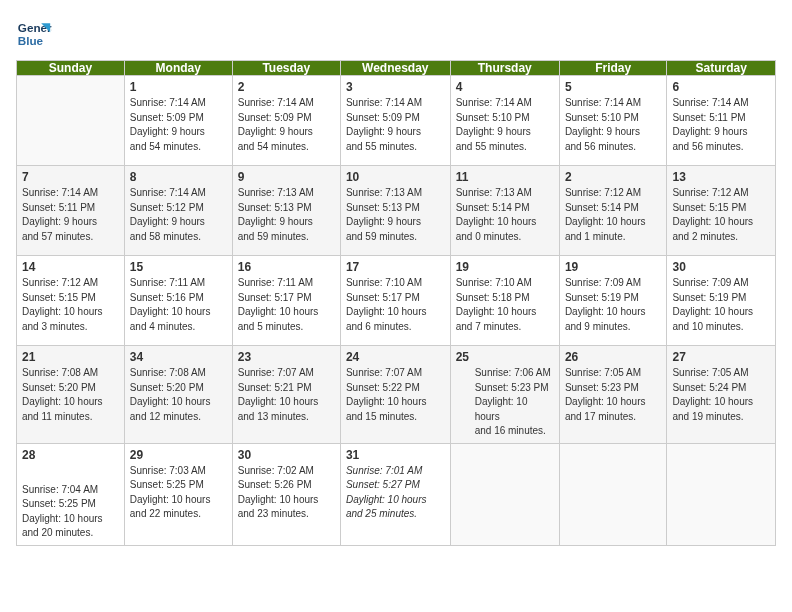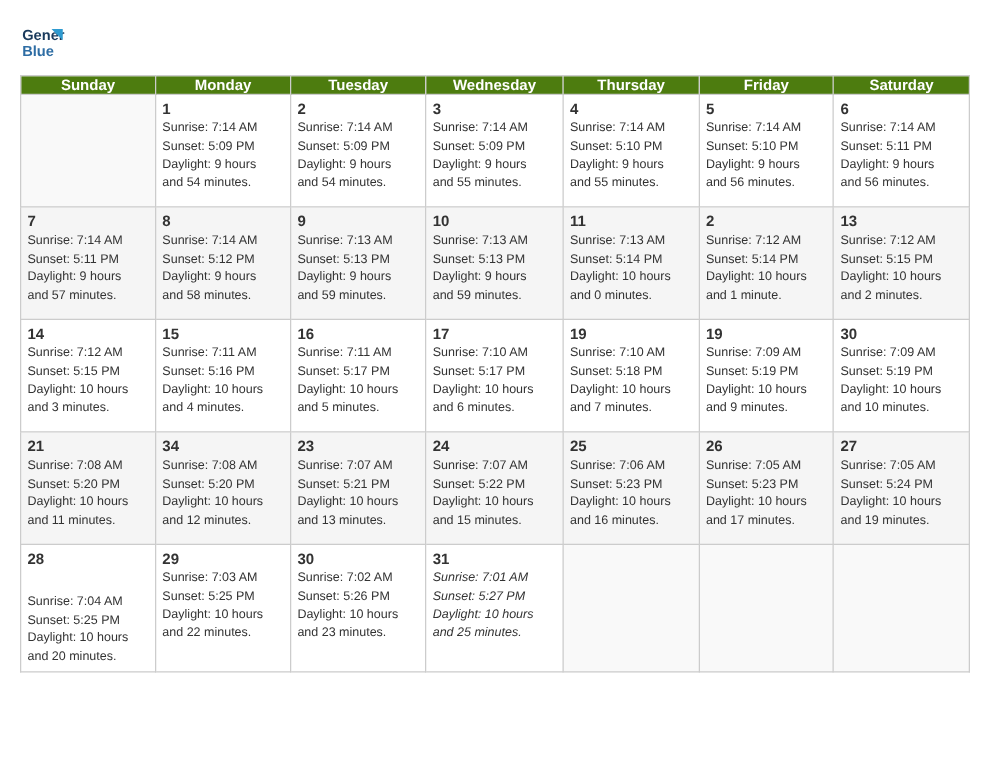--- a/index.html
+++ b/index.html
@@ -279,21 +279,21 @@
         </td>
         <td>
           <span class="day-num">24</span>
           <div class="day-info" style="white-space: pre-line;">Sunrise: 7:07 AM
 Sunset: 5:22 PM
 Daylight: 10 hours
 and 15 minutes.</div>
         </td>
         <td>
           <span class="day-num">25</span>
-          <div class="day-info" style="white-space: pre-line;">Sunrise: 7:06 AM
+          <div class="day-info" style="white-space: pre-line; margin-left: 19px;">Sunrise: 7:06 AM
 Sunset: 5:23 PM
 Daylight: 10 hours
 and 16 minutes.</div>
         </td>
         <td>
           <span class="day-num">26</span>
           <div class="day-info" style="white-space: pre-line;">Sunrise: 7:05 AM
 Sunset: 5:23 PM
 Daylight: 10 hours
 and 17 minutes.</div>

